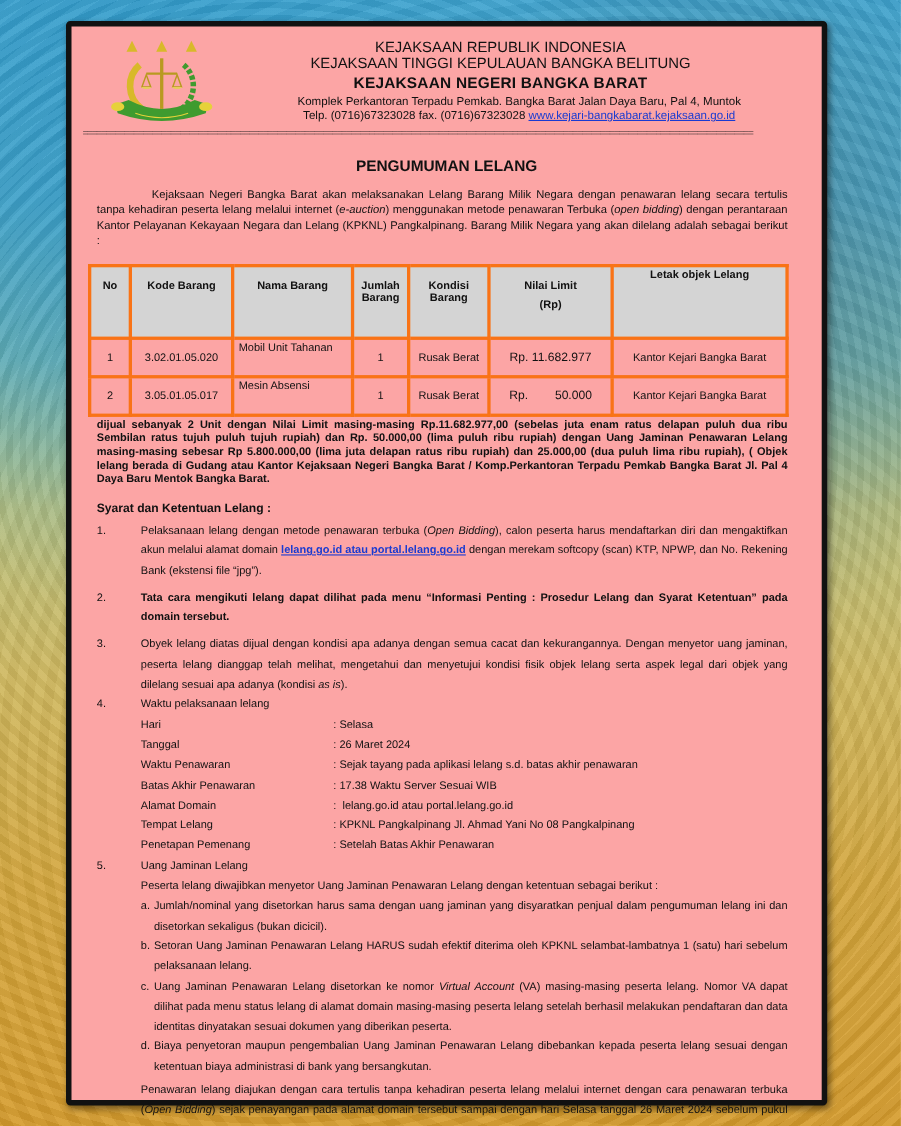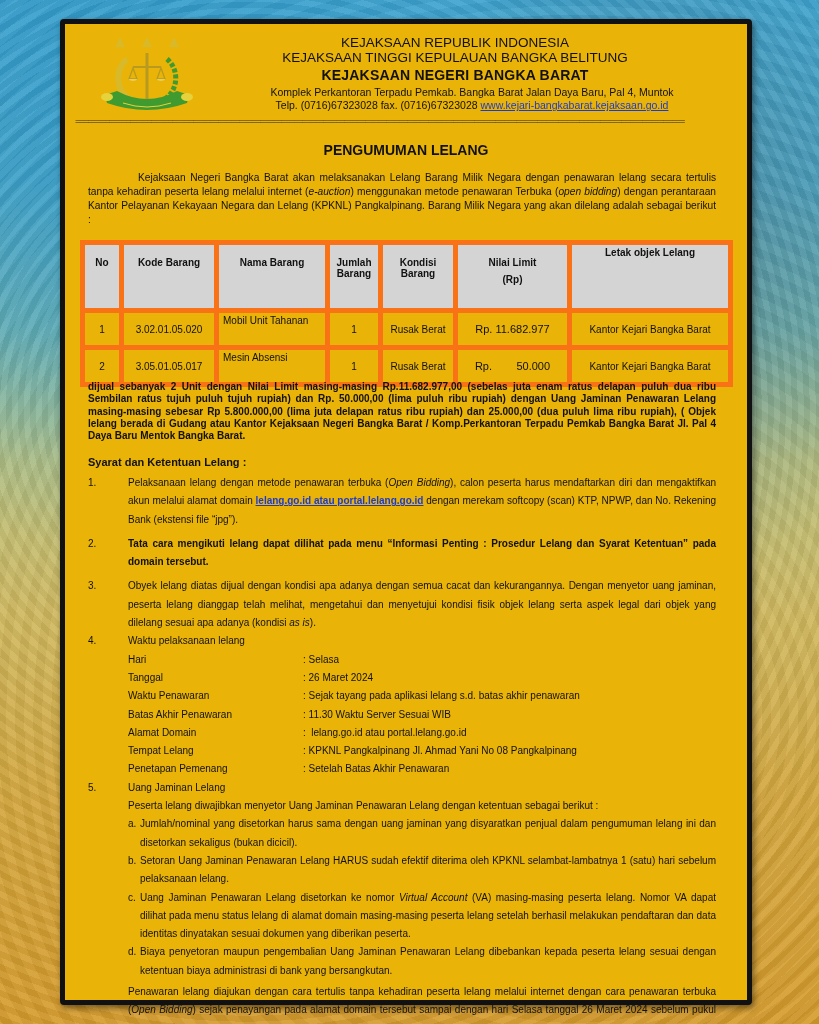--- a/index.html
+++ b/index.html
@@ -13,38 +13,38 @@
   }
   .bg-texture {
     position:absolute; inset:0;
     background:
       repeating-radial-gradient(circle at 30% 40%, rgba(255,255,255,0.05) 0 6px, rgba(0,0,0,0.04) 6px 12px),
       repeating-radial-gradient(circle at 70% 70%, rgba(255,255,255,0.04) 0 9px, rgba(0,0,0,0.03) 9px 18px);
     pointer-events:none;
   }
   .paper {
     position:absolute; left:60px; top:19px; width:682px; height:976px;
-    background:#eab308; border:5px solid #111; border-radius:4px;
+    background:#fca5a5; border:5px solid #111; border-radius:4px;
     box-shadow: 2px 3px 6px rgba(0,0,0,0.45);
   }
   .logo { position:absolute; left:32px; top:9px; width:100px; height:84px; }
   .kop { position:absolute; left:150px; top:11px; width:480px; text-align:center; color:#111; }
   .kop .l1 { font-size:13.5px; line-height:15px; }
   .kop .l2 { font-size:13.5px; line-height:15px; }
   .kop .l3 { font-size:14px; font-weight:bold; line-height:21px; letter-spacing:0.2px; }
   .kop .l4 { font-size:10.5px; line-height:13px; padding-left:34px; }
   .kop .l5 { font-size:10.5px; line-height:13px; padding-left:34px; }
   .kop .l5 a { color:#1a3bd1; text-decoration:underline; }
   .rule { position:absolute; left:10px; top:94px; width:650px; overflow:hidden; white-space:nowrap;
           font-family:"Liberation Mono", monospace; font-size:9px; letter-spacing:-1.2px; line-height:8px; color:#222; }
   .title { position:absolute; left:0; right:0; top:118px; text-align:center; font-size:14px; font-weight:bold; color:#111; }
   .intro { position:absolute; left:23px; top:147px; width:628px; font-size:10.2px; line-height:14px; color:#111; text-align:justify; }
   .intro .indent { display:inline-block; width:50px; }
   table.items { position:absolute; left:15px; top:216px; border-collapse:collapse; font-size:10px; color:#111; }
-  table.items th, table.items td { border:5px solid #f97316; padding:0 4px; }
+  table.items th, table.items td { border:3px solid #f97316; padding:0 4px; }
   table.items th { background:#d4d4d4; font-weight:bold; vertical-align:top; padding-top:12px; height:51px; }
   table.items td { text-align:center; height:31px; }
   table.items td.nama { text-align:left; vertical-align:top; line-height:14px; padding-top:1px; }
   table.items td.nilai { font-size:11px;margin-top:36px; }
   .summary { position:absolute; left:23px; top:357px; width:628px; font-size:10px; font-weight:bold; line-height:12.3px; color:#111; text-align:justify; }
   .syarat { position:absolute; left:23px; top:432px; font-size:11px; font-weight:bold; color:#111; }
   .list { position:absolute; left:23px; top:450px; width:628px; font-size:10px; color:#111; }
   .li { position:relative; padding-left:40px; line-height:18.3px; text-align:justify; }
   .li .num { position:absolute; left:0; top:0; }
   .li.bold { font-weight:bold; }
@@ -163,21 +163,21 @@
       <div class="sched-row">
           <span class="k">Tanggal</span>
           <span>: 26 Maret 2024</span>
         </div>
       <div class="sched-row">
           <span class="k">Waktu Penawaran</span>
           <span>: Sejak tayang pada aplikasi lelang s.d. batas akhir penawaran</span>
         </div>
       <div class="sched-row">
           <span class="k">Batas Akhir Penawaran</span>
-          <span>: 11.30 Waktu Server Sesuai WIB</span>
+          <span>: 17.38 Waktu Server Sesuai WIB</span>
         </div>
       <div class="sched-row">
           <span class="k">Alamat Domain</span>
           <span style="white-space:pre">:  lelang.go.id atau portal.lelang.go.id</span>
         </div>
       <div class="sched-row">
           <span class="k">Tempat Lelang</span>
           <span>: KPKNL Pangkalpinang Jl. Ahmad Yani No 08 Pangkalpinang</span>
         </div>
       <div class="sched-row">

